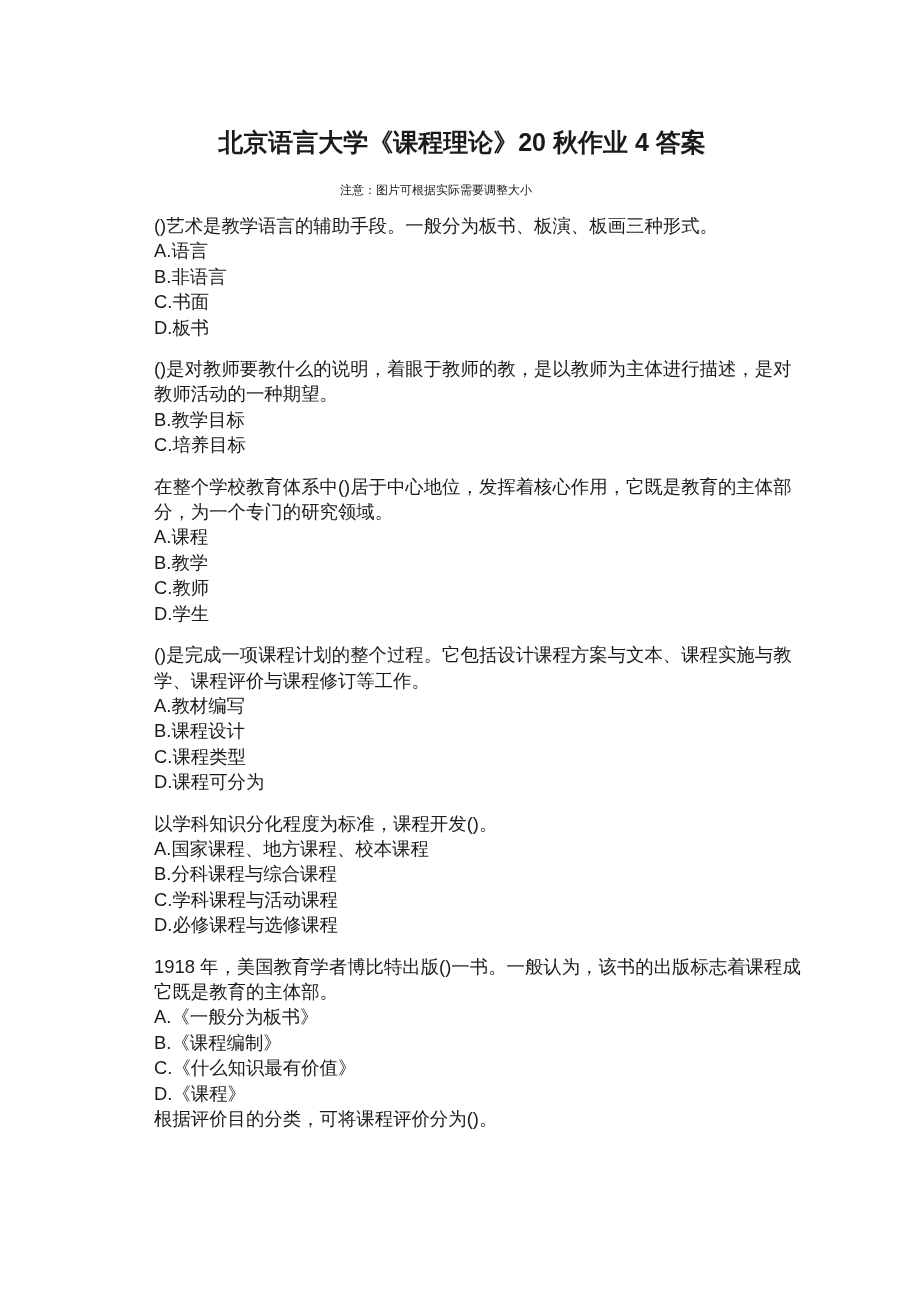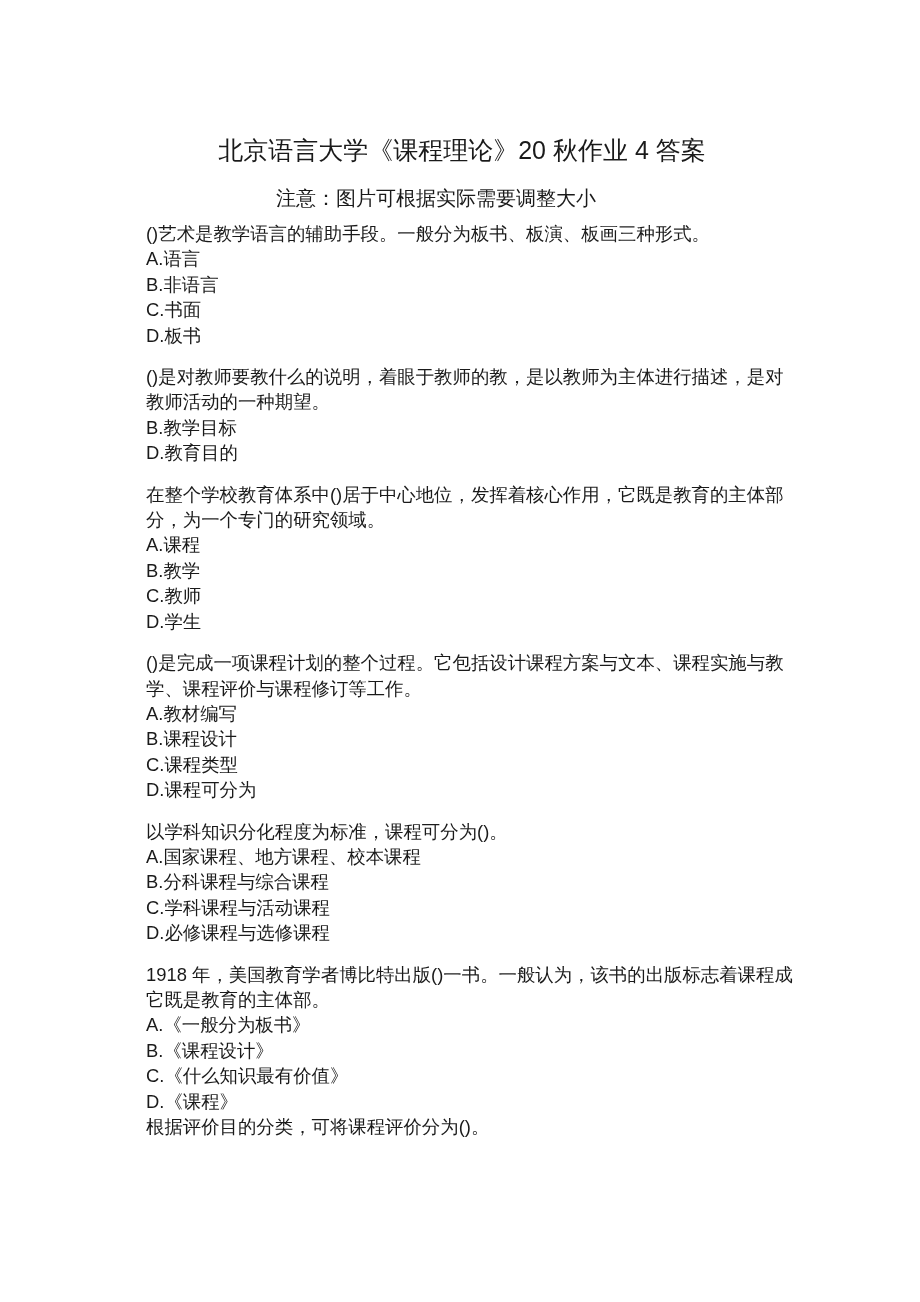--- a/index.html
+++ b/index.html
@@ -16,34 +16,34 @@
     overflow: hidden;
   }
   .doc {
     position: absolute;
     left: 138px;
     top: 116px;
     width: 648px;
   }
   .title {
     font-size: 25px;
-    font-weight: 400;
+    font-weight: 700;
     text-align: center;
     line-height: 36px;
-    margin: 16px;
+    margin: 8px;
     white-space: nowrap;
   }
   .note {
-    font-size: 20px;
+    font-size: 12px;
     text-align: center;
     line-height: 25px;
     margin: 18px 52px 10px 0;
   }
   .question {
-    margin: 0 0 16px 8px;
+    margin: 0 0 16px 16px;
   }
   .question.no-gap {
     margin-bottom: 0;
   }
   .line {
     font-size: 18.4px;
     line-height: 25.4px;
     white-space: nowrap;
   }
 </style>
@@ -58,50 +58,50 @@
         <div class="line stem">()艺术是教学语言的辅助手段。一般分为板书、板演、板画三种形式。</div>
         <div class="line option">A.语言</div>
         <div class="line option">B.非语言</div>
         <div class="line option">C.书面</div>
         <div class="line option">D.板书</div>
       </div>
       <div class="question">
         <div class="line stem">()是对教师要教什么的说明，着眼于教师的教，是以教师为主体进行描述，是对</div>
         <div class="line stem">教师活动的一种期望。</div>
         <div class="line option">B.教学目标</div>
-        <div class="line option">D.教育目的</div>
+        <div class="line option">C.培养目标</div>
       </div>
       <div class="question">
         <div class="line stem">在整个学校教育体系中()居于中心地位，发挥着核心作用，它既是教育的主体部</div>
         <div class="line stem">分，为一个专门的研究领域。</div>
         <div class="line option">A.课程</div>
         <div class="line option">B.教学</div>
         <div class="line option">C.教师</div>
         <div class="line option">D.学生</div>
       </div>
       <div class="question">
         <div class="line stem">()是完成一项课程计划的整个过程。它包括设计课程方案与文本、课程实施与教</div>
         <div class="line stem">学、课程评价与课程修订等工作。</div>
         <div class="line option">A.教材编写</div>
         <div class="line option">B.课程设计</div>
         <div class="line option">C.课程类型</div>
         <div class="line option">D.课程可分为</div>
       </div>
       <div class="question">
-        <div class="line stem">以学科知识分化程度为标准，课程可分为()。</div>
+        <div class="line stem">以学科知识分化程度为标准，课程开发()。</div>
         <div class="line option">A.国家课程、地方课程、校本课程</div>
         <div class="line option">B.分科课程与综合课程</div>
         <div class="line option">C.学科课程与活动课程</div>
         <div class="line option">D.必修课程与选修课程</div>
       </div>
       <div class="question no-gap">
         <div class="line stem">1918 年，美国教育学者博比特出版()一书。一般认为，该书的出版标志着课程成</div>
         <div class="line stem">它既是教育的主体部。</div>
         <div class="line option">A.《一般分为板书》</div>
-        <div class="line option">B.《课程设计》</div>
+        <div class="line option">B.《课程编制》</div>
         <div class="line option">C.《什么知识最有价值》</div>
         <div class="line option">D.《课程》</div>
       </div>
       <div class="question">
         <div class="line stem">根据评价目的分类，可将课程评价分为()。</div>
       </div>
     </div>
 </div>
 
 </body></html>

